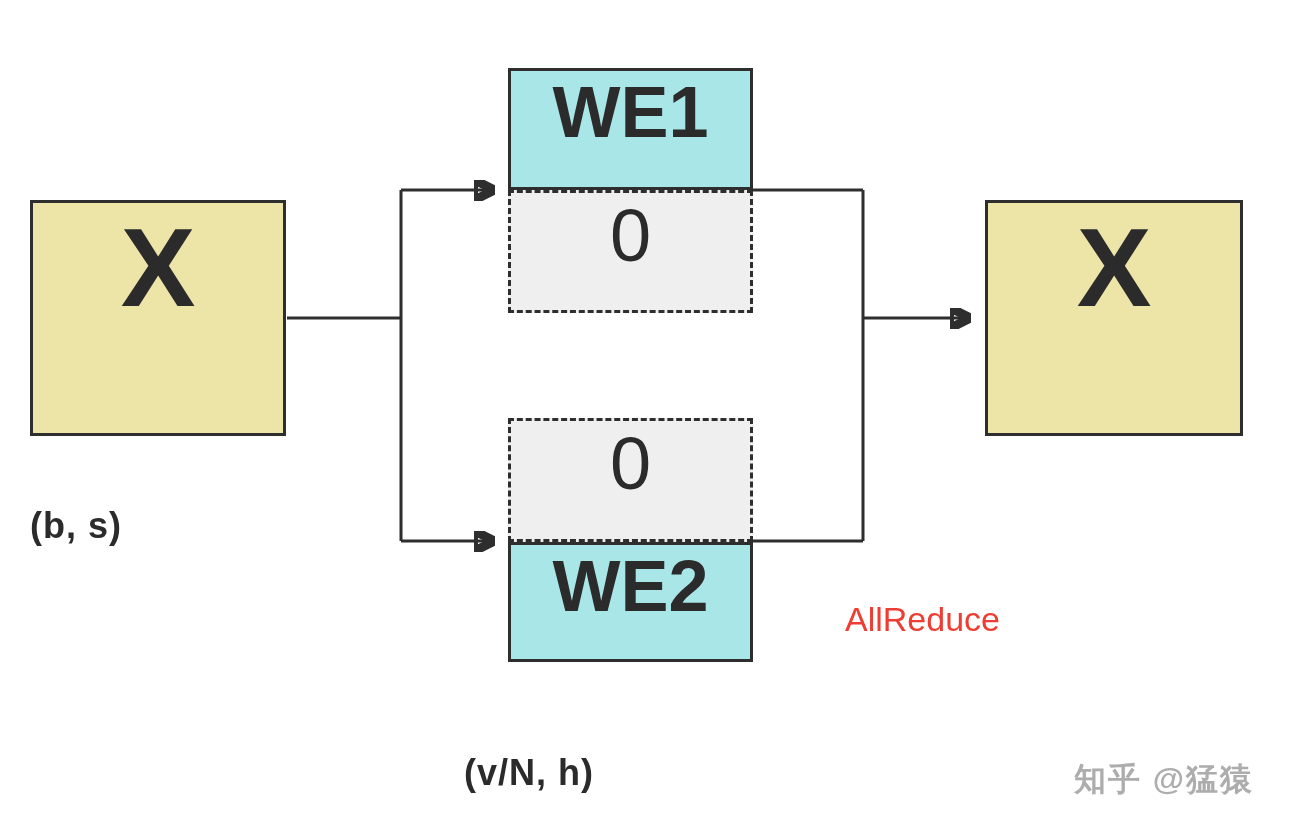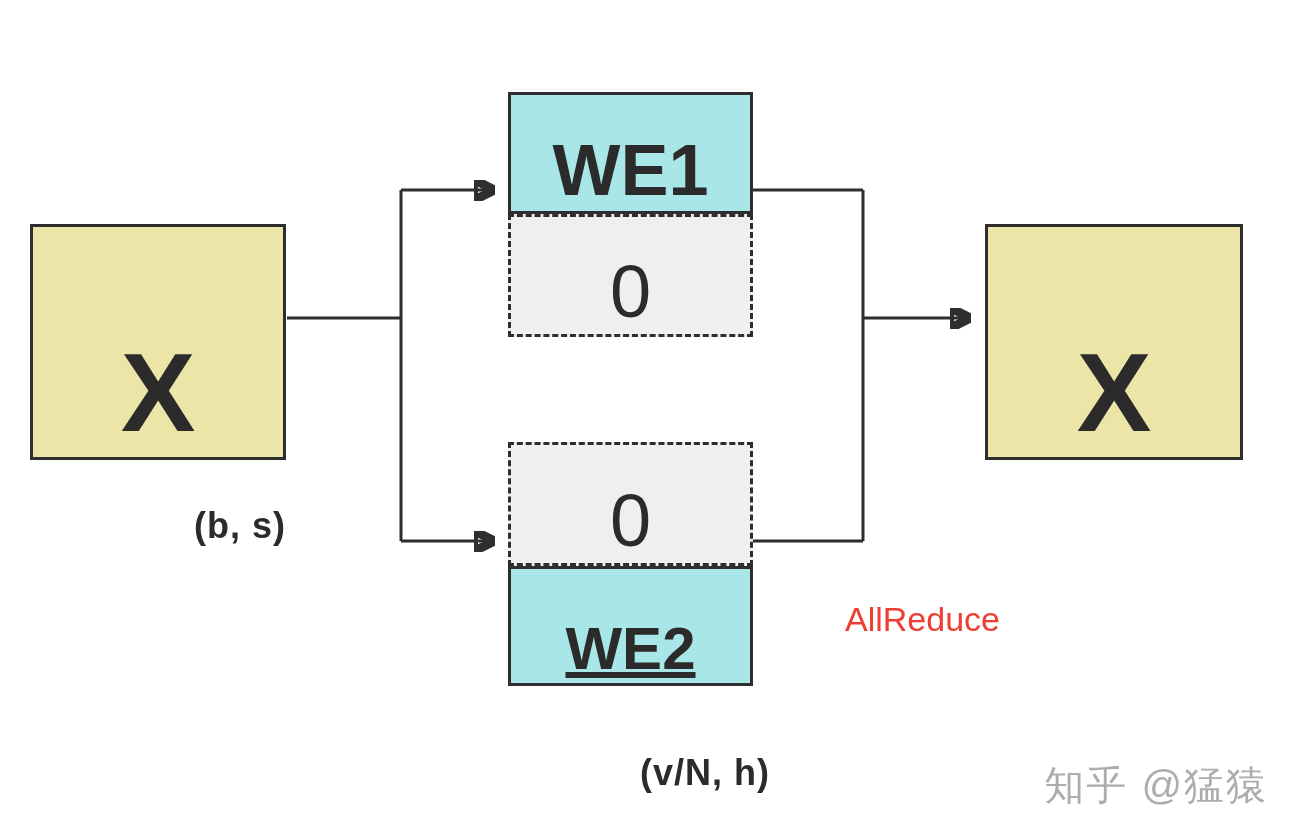--- a/index.html
+++ b/index.html
@@ -19,67 +19,66 @@
     overflow: hidden;
   }
   .canvas {
     position: relative;
     width: 1312px; height: 835px;
     background: #ffffff;
   }
   .box {
     position: absolute;
     display: flex;
-    align-items: flex-end;
+    align-items: flex-start;
     justify-content: center;
     color: var(--text);
-    margin-top: 24px;
   }
   .solid-box { border: 3px solid var(--line); }
   .dashed-box {
     border: 3px dashed var(--line);
     background: var(--box-gray);
   }
   .yellow { background: var(--box-yellow); }
   .cyan { background: var(--box-cyan); }
 
   .left-box  { left: 30px;  top: 200px; width: 256px; height: 236px; font-size: 112px; font-weight: 600; }
   .right-box { left: 985px; top: 200px; width: 258px; height: 236px; font-size: 112px; font-weight: 600; }
 
   .we1-box   { left: 508px; top: 68px;  width: 245px; height: 122px; font-size: 72px; font-weight: 600; }
   .zero-top  { left: 508px; top: 190px; width: 245px; height: 123px; font-size: 74px; font-weight: 500; }
   .zero-bot  { left: 508px; top: 418px; width: 245px; height: 124px; font-size: 74px; font-weight: 500; }
-  .we2-box   { left: 508px; top: 542px; width: 245px; height: 120px; font-size: 60px; font-weight: 600; text-decoration: underline; }
+  .we2-box   { left: 508px; top: 542px; width: 245px; height: 120px; font-size: 72px; font-weight: 600; }
 
   .shape-label {
     position: absolute;
-    text-align: right;
+    text-align: left;
     color: var(--text);
     font-size: 36px;
     font-weight: 600;
     letter-spacing: 1px;
   }
   .left-shape  { left: 30px;  top: 505px; width: 256px; }
   .right-shape { left: 985px; top: 488px; width: 258px; }
-  .mid-shape   { left: 445px; top: 752px; width: 325px; }
+  .mid-shape   { left: 464px; top: 752px; width: 325px; }
 
   .allreduce {
     position: absolute;
     left: 845px; top: 600px;
     color: var(--red);
     font-size: 34px;
     font-weight: 500;
   }
 
   .watermark {
     position: absolute;
-    right: 44px; top: 758px;
+    right: 58px; top: 758px;
     color: var(--watermark-gray);
-    font-size: 40px;
-    font-weight: 400;
+    font-size: 32px;
+    font-weight: 700;
     letter-spacing: 2px;
   }
 
   svg.connectors {
     position: absolute;
     left: 0; top: 0;
     width: 1312px; height: 835px;
     pointer-events: none;
   }
   svg.connectors path, svg.connectors line {

